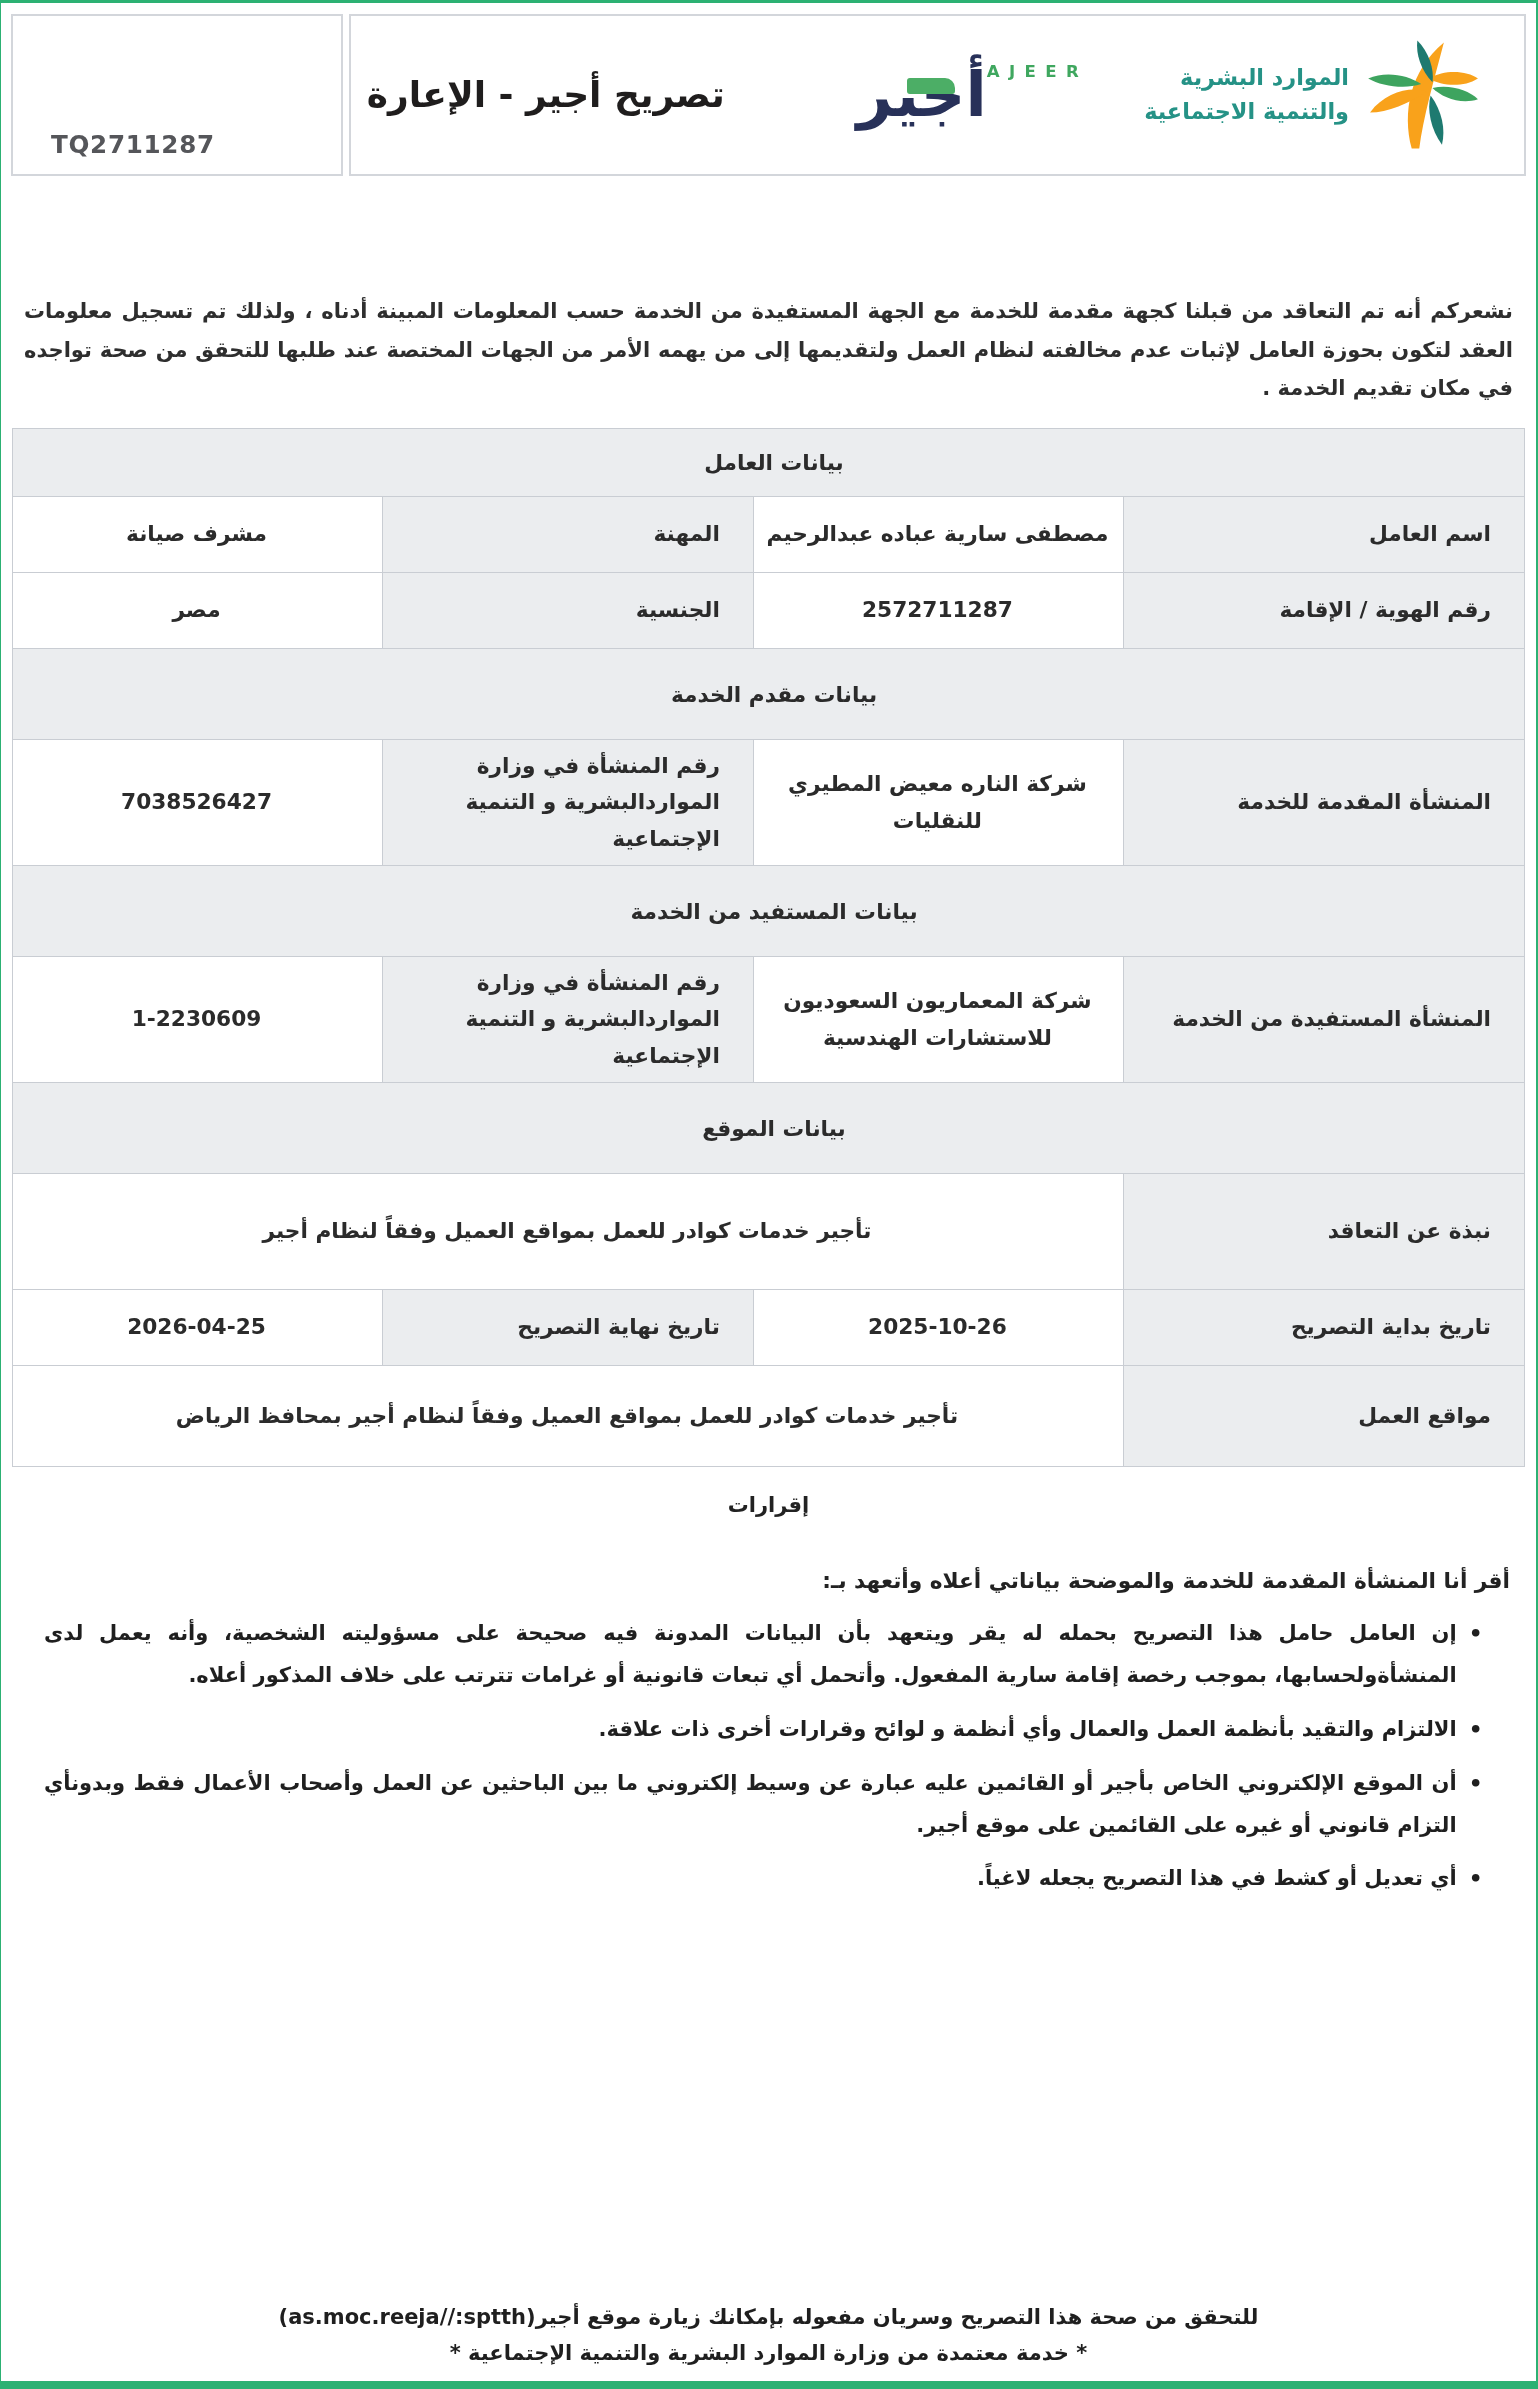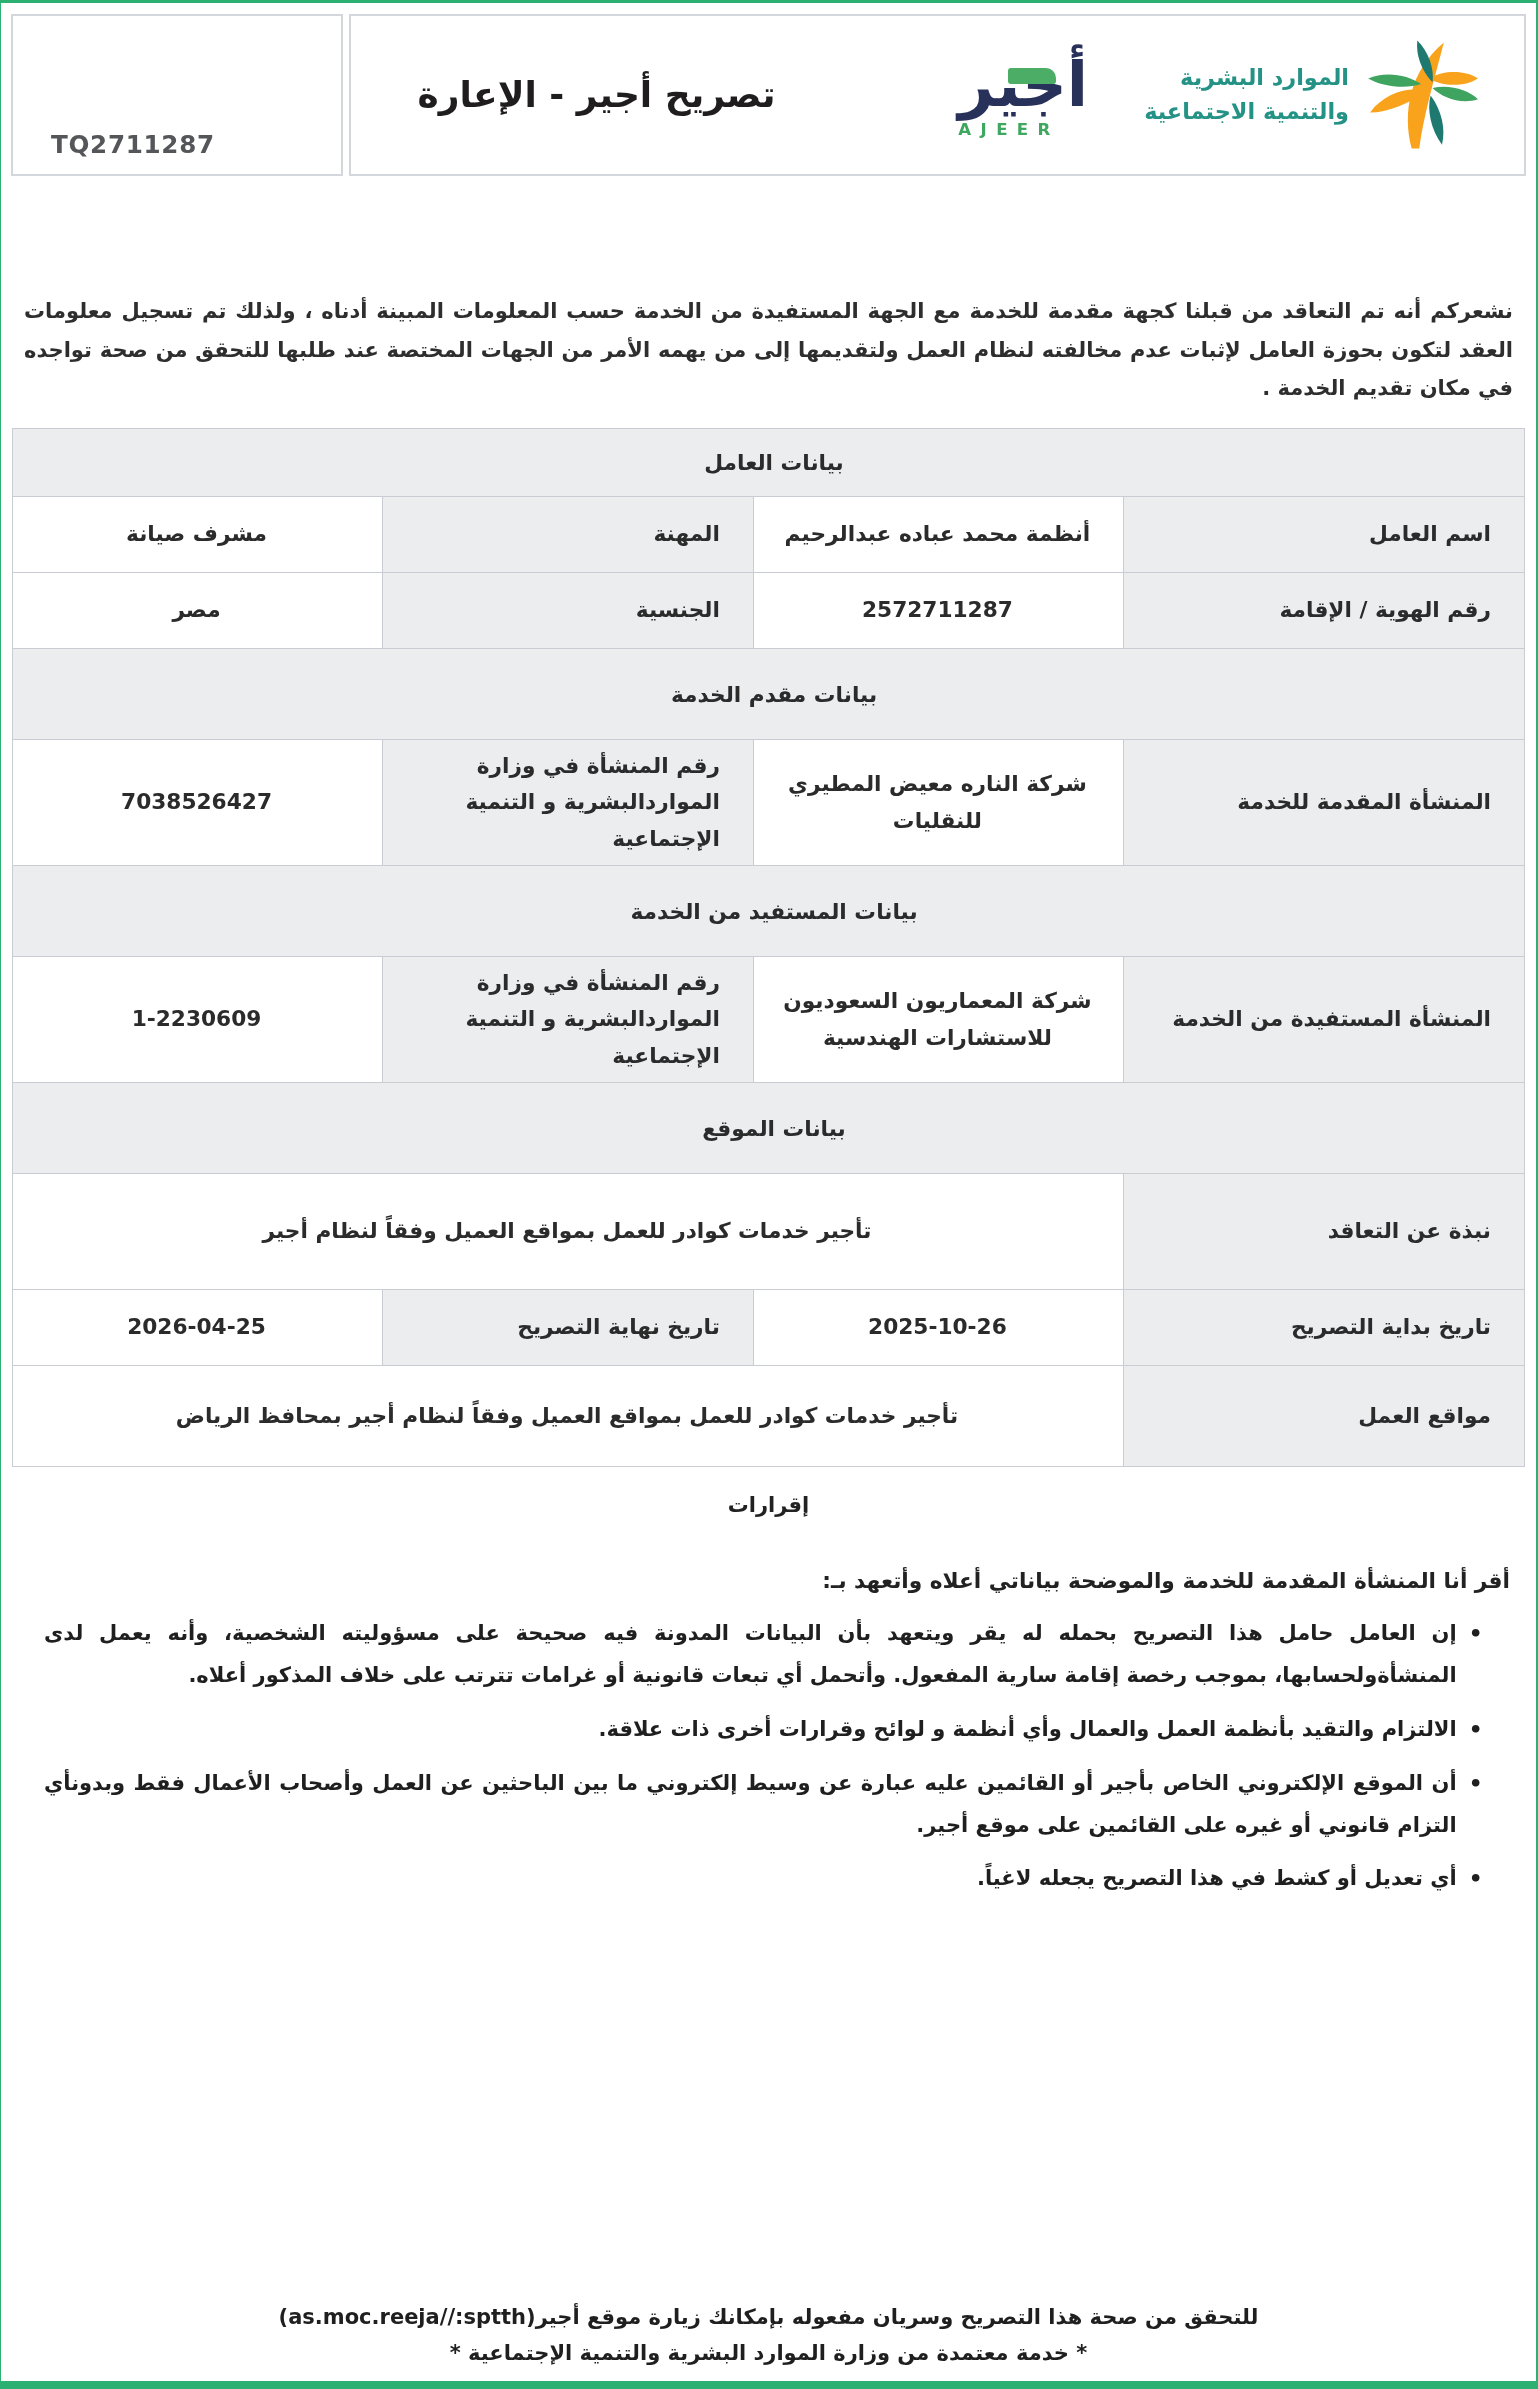--- a/index.html
+++ b/index.html
@@ -18,21 +18,21 @@
     overflow:hidden;
   }
   
   .header{display:flex;direction:ltr;gap:5.8px;margin:10.8px 10px 0 10px;}
   .tq-box{width:332px;height:162px;border:2.2px solid #d3d6db;position:relative;box-sizing:border-box;background:#fff;}
   .tq-number{position:absolute;left:38px;bottom:14.4px;font-size:24.6px;font-weight:600;color:#55565a;letter-spacing:0.7px;direction:ltr;}
   .main-box{flex:1;height:162px;border:2.2px solid #d3d6db;box-sizing:border-box;display:flex;align-items:center;background:#fff;}
   .doc-title{flex:1;text-align:center;direction:rtl;font-size:36px;font-weight:800;color:#1f1d1d;padding-right:116px;}
   .logos{display:flex;direction:ltr;align-items:center;gap:56px;padding-right:35px;}
   
-  .ajeer{display:flex;flex-direction:column;align-items:flex-start;}
+  .ajeer{display:flex;flex-direction:row;align-items:flex-start;}
   .ajeer-ar{position:relative;font-size:62px;line-height:1.1;font-weight:800;color:#283159;direction:rtl;}
   .ajeer-bar{position:absolute;top:17.3px;right:32px;width:48px;height:16px;background:#4CAE66;border-radius:2.9px 10px 2.9px 2.9px;}
   .ajeer-en{margin-top:1.4px;font-size:16.6px;font-weight:700;color:#3FA75F;letter-spacing:9.4px;direction:ltr;}
   
   .ministry{display:flex;direction:ltr;align-items:center;gap:10px;}
   .ministry-text{font-size:22.4px;font-weight:700;color:#259286;text-align:right;line-height:1.5;direction:rtl;}
   .emblem{width:130px;height:123px;}
   
   .intro{margin:116px 23px 0 23px;font-size:21px;font-weight:700;line-height:1.85;color:#2e2e2e;text-align:justify;}
   
@@ -100,21 +100,21 @@
         <col style="width:24.5%">
         <col style="width:24.5%">
         <col style="width:24.5%">
     </colgroup>
     <tbody>
       <tr>
         <td class="sec small" colspan="4">بيانات العامل</td>
       </tr>
       <tr class="h105">
         <td class="lbl">اسم العامل</td>
-        <td class="val">أنظمة محمد عباده عبدالرحيم</td>
+        <td class="val">مصطفى سارية عباده عبدالرحيم</td>
         <td class="lbl">المهنة</td>
         <td class="val">مشرف صيانة</td>
       </tr>
       <tr class="h105">
         <td class="lbl">رقم الهوية / الإقامة</td>
         <td class="val"><span class="ltr">2572711287</span></td>
         <td class="lbl">الجنسية</td>
         <td class="val">مصر</td>
       </tr>
 

